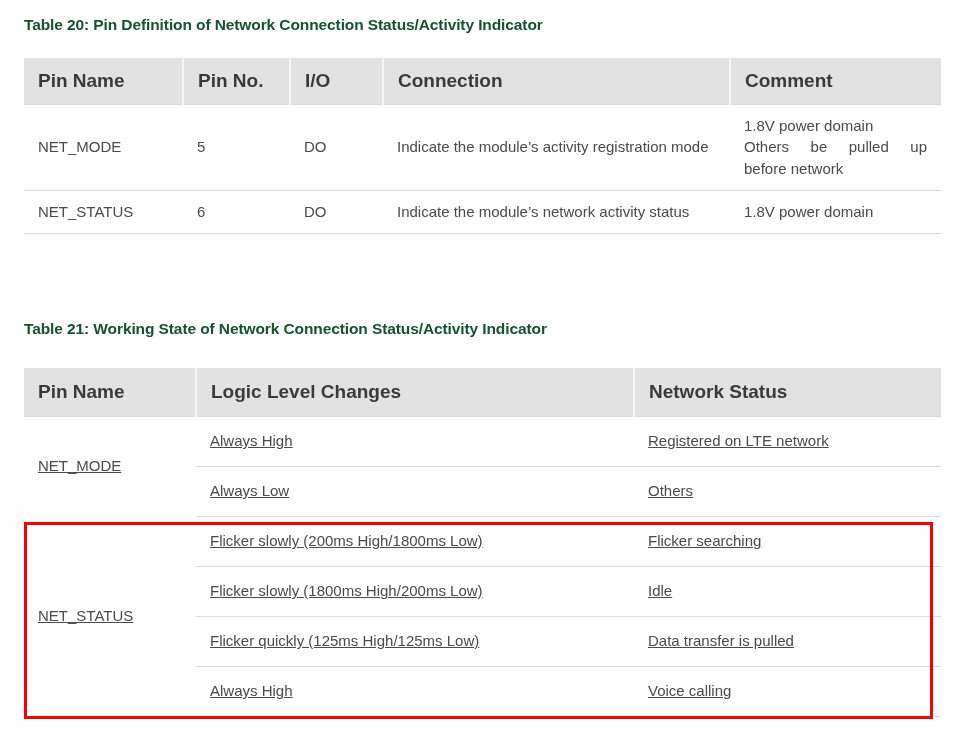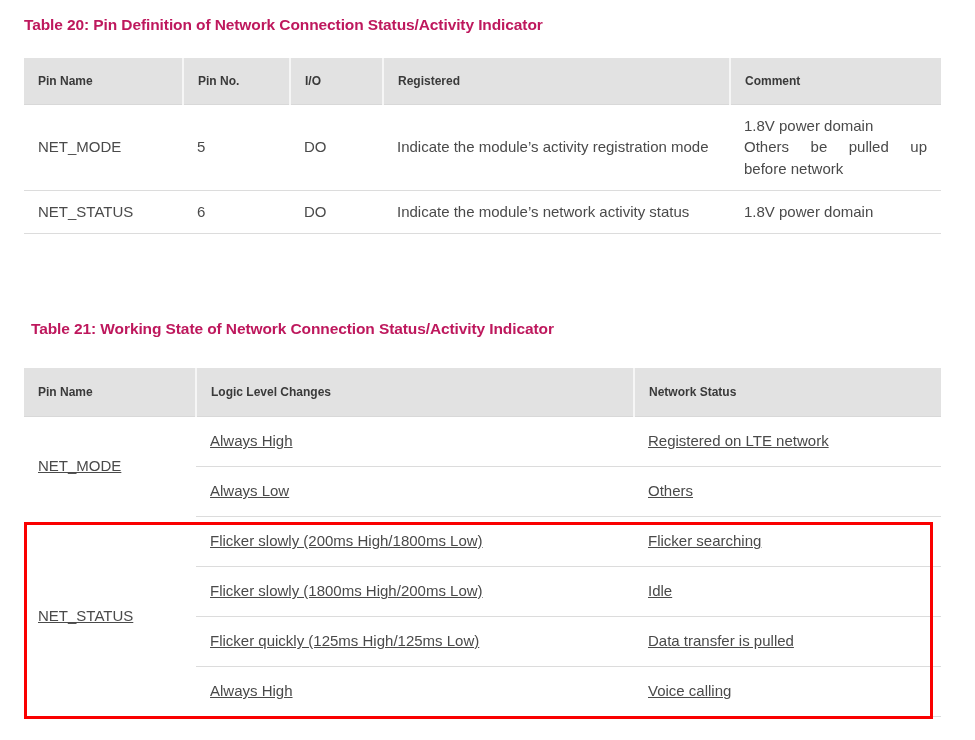--- a/index.html
+++ b/index.html
@@ -20,21 +20,21 @@
     position: relative;
     width: 975px;
     height: 740px;
     box-sizing: border-box;
   }
 
   
   .table-caption {
     font-size: 15.5px;
     font-weight: bold;
-    color: #be185d;
+    color: #14532d;
     letter-spacing: -0.1px;
     white-space: nowrap;
   }
 
   
   .doc-table {
     border-collapse: collapse;
     table-layout: fixed;
     width: 917px;
     font-size: 15px;
@@ -45,21 +45,21 @@
     text-align: left;
     vertical-align: middle;
     padding: 0;
   }
 
   
   .doc-table thead th {
     background: #e2e2e2;
     font-weight: bold;
     color: #3a3a3a;
-    font-size: 12px;
+    font-size: 19px;
     height: 46px;
     padding: 0 0 0 14px;
     border-right: 2px solid #f6f6f6;
     border-bottom: 1px solid #d8d8d8;
     box-sizing: border-box;
   }
   .doc-table thead th:last-child { border-right: none; margin-left: 12px; }
 
   .doc-table tbody td {
     border-bottom: 1px solid #dcdcdc;
@@ -93,21 +93,21 @@
   
   .pin-span {
     vertical-align: middle;
     border-bottom: 1px solid #dcdcdc;
   }
   .pin-span.no-bottom { border-bottom: none; }
 
   #table21 tbody td { height: 50px; padding-top: 0; padding-bottom: 0; text-decoration: underline; }
 
   .caption20 { position: absolute; left: 24px; top: 16px; }
-  .caption21 { position: absolute; left: 24px; top: 320px; margin-left: 7px; }
+  .caption21 { position: absolute; left: 24px; top: 320px; }
 
   
   .red-box {
     position: absolute;
     left: 24px;
     top: 522px;
     width: 909px;
     height: 197px;
     border: 3px solid #fa0000;
     box-sizing: border-box;
@@ -128,21 +128,21 @@
         <col class="c2">
         <col class="c3">
         <col class="c4">
         <col class="c5">
     </colgroup>
     <thead>
       <tr>
         <th>Pin Name</th>
         <th>Pin No.</th>
         <th>I/O</th>
-        <th>Registered</th>
+        <th>Connection</th>
         <th>Comment</th>
       </tr>
     </thead>
     <tbody>
       <tr>
         <td class="cell-center-name">NET_MODE</td>
         <td class="cell-center-name">5</td>
         <td class="cell-center-name">DO</td>
         <td>Indicate the module’s activity registration mode</td>
         <td>

